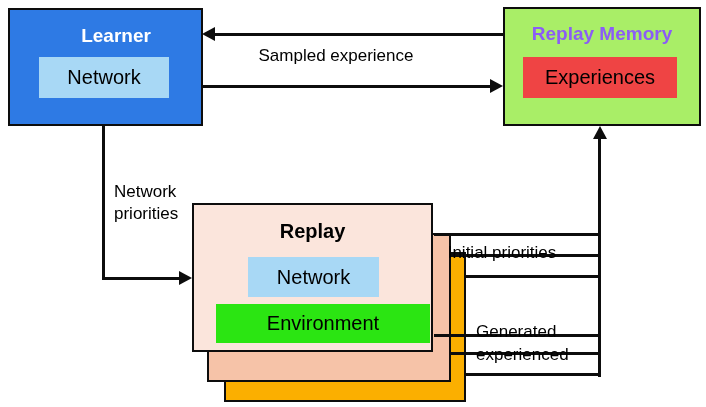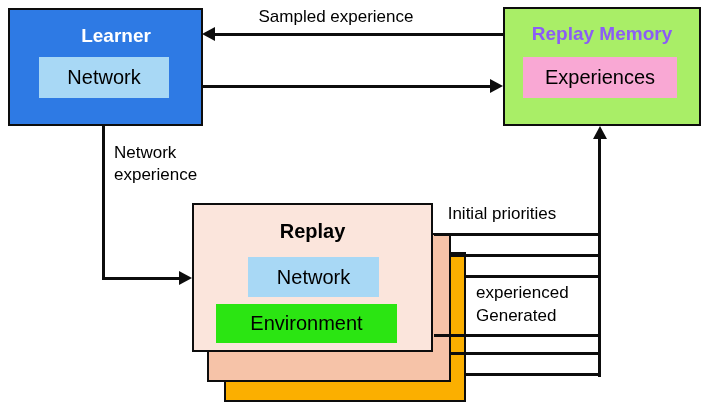--- a/index.html
+++ b/index.html
@@ -26,84 +26,84 @@
   .arrow-right{
     position:absolute;width:0;height:0;z-index:6;
     border-top:7px solid transparent;border-bottom:7px solid transparent;
     border-left:13px solid #0d0d0d;
   }
   .arrow-up{
     position:absolute;width:0;height:0;z-index:6;
     border-left:7px solid transparent;border-right:7px solid transparent;
     border-bottom:13px solid #0d0d0d;
   }
-  .lbl{position:absolute;font-size:17px;line-height:22px;z-index:7;white-space:nowrap;}
+  .lbl{position:absolute;font-size:17px;line-height:22px;z-index:7;white-space:nowrap;margin-top:39px;}
   .lbl.center{text-align:center;}
 </style>
 </head>
 <body>
 
 <div id="canvas">
 
   <div class="box bordered" style="left: 224px; top: 252px; width: 242px; height: 150px; z-index: 1; background: rgb(251, 175, 0);"></div>
 
   <div class="box bordered" style="left: 207px; top: 233px; width: 244px; height: 149px; z-index: 2; background: rgb(246, 195, 168);"></div>
 
   <div class="box bordered" style="left: 192px; top: 203px; width: 241px; height: 149px; z-index: 3; background: rgb(251, 229, 220);"></div>
 
   <div class="boxtitle" style="left: 192px; top: 220px; width: 241px; font-size: 20px; z-index: 4; color: rgb(0, 0, 0);">Replay</div>
 
   <div class="innerbox" style="left: 248px; top: 257px; width: 131px; height: 40px; z-index: 4; background: rgb(168, 216, 245);">
     <span>Network</span>
   </div>
 
-  <div class="innerbox" style="left: 216px; top: 304px; width: 181px; height: 39px; z-index: 4; background: rgb(43, 229, 18);">
+  <div class="innerbox" style="left: 216px; top: 304px; width: 214px; height: 39px; z-index: 4; background: rgb(43, 229, 18);">
     <span>Environment</span>
   </div>
 
   <div class="box bordered" style="left: 8px; top: 8px; width: 195px; height: 118px; z-index: 3; background: rgb(46, 122, 228);"></div>
 
   <div class="boxtitle" style="left: 8px; top: 26px; width: 216px; z-index: 4; color: rgb(255, 255, 255);">Learner</div>
 
   <div class="innerbox" style="left: 39px; top: 57px; width: 130px; height: 41px; z-index: 4; background: rgb(168, 216, 245);">
     <span>Network</span>
   </div>
 
   <div class="box bordered" style="left: 503px; top: 7px; width: 198px; height: 119px; z-index: 3; background: rgb(169, 238, 103);"></div>
 
   <div class="boxtitle" style="left: 503px; top: 24px; width: 198px; z-index: 4; color: #8b5cf6;">Replay Memory</div>
 
-  <div class="innerbox" style="left: 523px; top: 57px; width: 154px; height: 41px; z-index: 4; background: #f9a8d4;">
+  <div class="innerbox" style="left: 523px; top: 57px; width: 154px; height: 41px; z-index: 4; background: #ef4444;">
     <span>Experiences</span>
   </div>
 
   <div class="hline" style="left:214px;top:33px;width:289px;"></div>
   <div class="arrow-left" style="left:202px;top:27px;"></div>
   <div class="lbl center" style="left:204px;top:6px;width:264px;">Sampled experience</div>
 
   <div class="hline" style="left:203px;top:85px;width:288px;"></div>
   <div class="arrow-right" style="left:490px;top:79px;"></div>
 
   <div class="vline" style="left:102px;top:126px;height:154px;"></div>
   <div class="hline" style="left:102px;top:277px;width:78px;"></div>
   <div class="arrow-right" style="left:179px;top:271px;"></div>
   <div class="lbl" style="left:114px;top:142px;">
     <span style="display:block;">Network</span>
-    <span style="display:block;">experience</span>
+    <span style="display:block;">priorities</span>
   </div>
 
   <div class="vline" style="left:598px;top:132px;height:245px;"></div>
   <div class="arrow-up" style="left:593px;top:126px;"></div>
 
   <div class="hline" style="left:434px;top:233px;width:167px;"></div>
   <div class="hline" style="left:451px;top:254px;width:150px;"></div>
   <div class="hline" style="left:465px;top:275px;width:136px;"></div>
   <div class="lbl center" style="left:427px;top:203px;width:150px;">Initial priorities</div>
 
   <div class="hline" style="left:434px;top:334px;width:167px;"></div>
   <div class="hline" style="left:451px;top:352px;width:150px;"></div>
   <div class="hline" style="left:465px;top:373px;width:136px;"></div>
   <div class="lbl" style="left:476px;top:281px;line-height:23px;">
+    <span style="display:block;">Generated</span>
     <span style="display:block;">experienced</span>
-    <span style="display:block;">Generated</span>
   </div>
 
 </div>
 
 </body></html>

